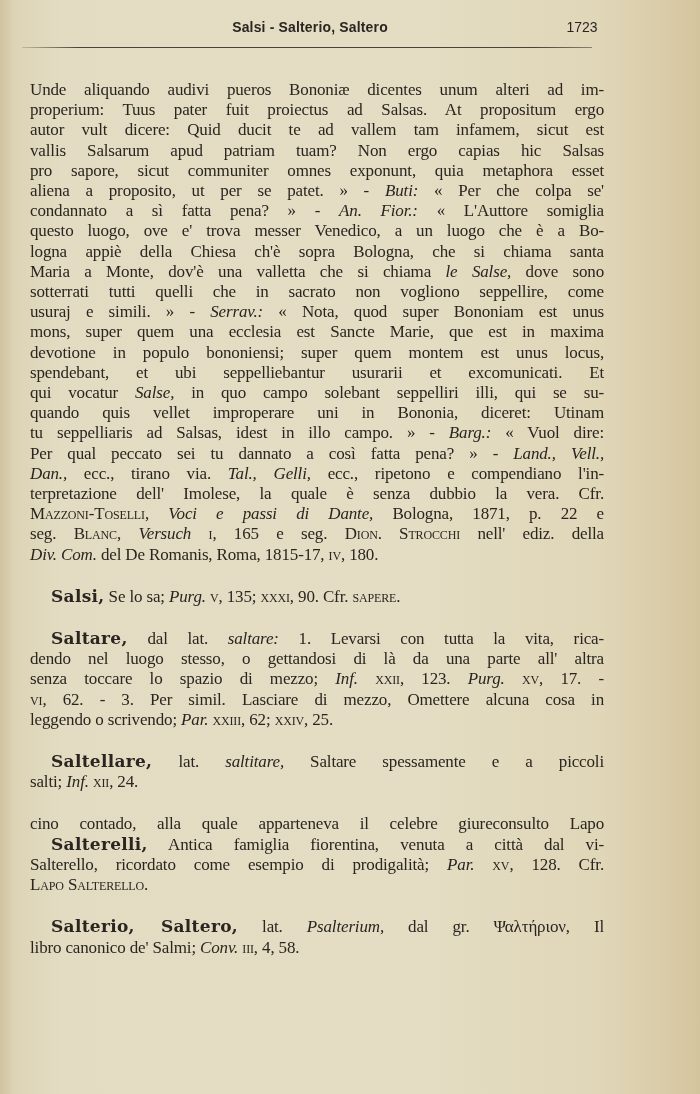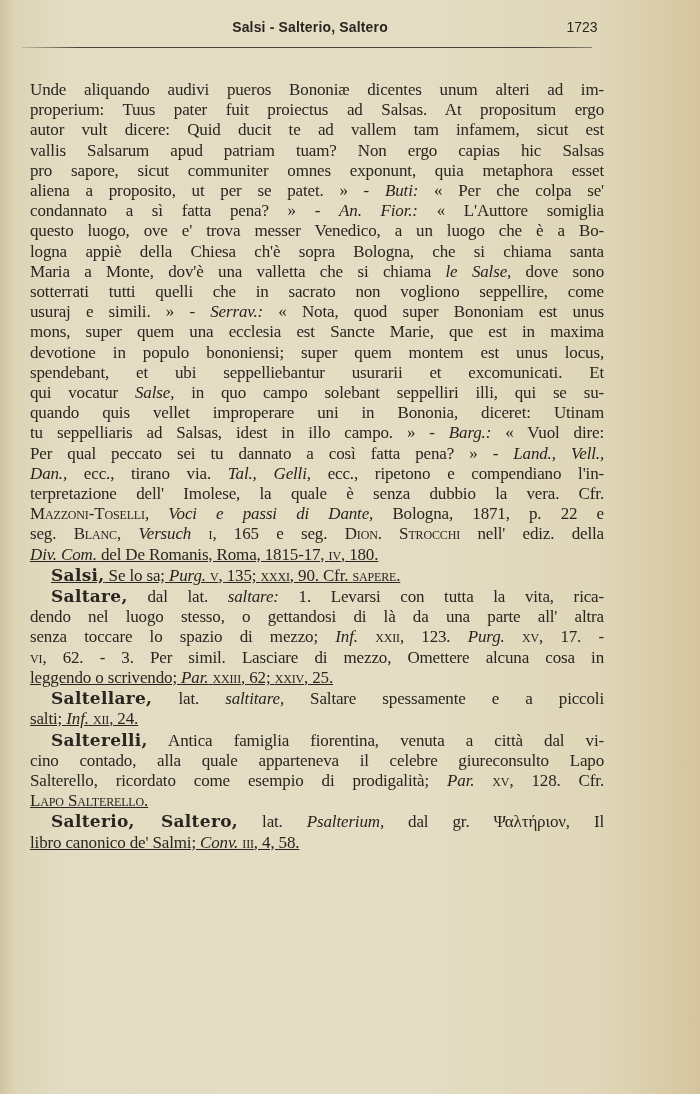--- a/index.html
+++ b/index.html
@@ -34,22 +34,22 @@
   .body-text {
     position: absolute; top: 80px; left: 11px; width: 574px;
   }
   .line {
     font-size: 15.2px; line-height: 20.2px; white-space: nowrap;
     text-align: justify; text-align-last: justify;
     letter-spacing: -0.15px;
     font-family: "Liberation Serif", "DejaVu Serif", serif;
     font-size: 17px;
   }
-  .line.last { text-align-last: left; text-decoration: underline; }
-  .entry { margin-top: 0; }
+  .line.last { text-align-last: left; }
+  .entry { margin-top: 21px; }
   .entry .line:first-child { text-indent: 0; }
   .indent { padding-left: 21px; }
   .hw {
     font-family: "DejaVu Serif", serif; font-weight: bold; font-size: 17px;
     letter-spacing: 0.3px;
   }
   i, .it { font-style: italic; }
   .sc { font-variant: small-caps; }
 </style>
 </head>
@@ -98,22 +98,22 @@
           <div class="line"><span>dendo nel luogo stesso, o gettandosi di là da una parte all' altra</span></div>
           <div class="line"><span>senza toccare lo spazio di mezzo; </span><span class="it">Inf.</span><span> </span><span class="sc">xxii</span><span>, 123. </span><span class="it">Purg.</span><span> </span><span class="sc">xv</span><span>, 17. -</span></div>
           <div class="line"><span class="sc">vi</span><span>, 62. - 3. Per simil. Lasciare di mezzo, Omettere alcuna cosa in</span></div>
           <div class="line last"><span>leggendo o scrivendo; </span><span class="it">Par.</span><span> </span><span class="sc">xxiii</span><span>, 62; </span><span class="sc">xxiv</span><span>, 25.</span></div>
         </div>
         <div class="entry">
           <div class="line indent"><span class="hw">Saltellare,</span><span> lat. </span><span class="it">saltitare,</span><span> Saltare spessamente e a piccoli</span></div>
           <div class="line last"><span>salti; </span><span class="it">Inf.</span><span> </span><span class="sc">xii</span><span>, 24.</span></div>
         </div>
         <div class="entry">
+          <div class="line"><span>cino contado, alla quale apparteneva il celebre giureconsulto Lapo</span></div>
           <div class="line indent"><span class="hw">Salterelli,</span><span> Antica famiglia fiorentina, venuta a città dal vi-</span></div>
-          <div class="line"><span>cino contado, alla quale apparteneva il celebre giureconsulto Lapo</span></div>
           <div class="line"><span>Salterello, ricordato come esempio di prodigalità; </span><span class="it">Par.</span><span> </span><span class="sc">xv</span><span>, 128. Cfr.</span></div>
           <div class="line last"><span class="sc">Lapo Salterello.</span></div>
         </div>
         <div class="entry">
           <div class="line indent"><span class="hw">Salterio, Saltero,</span><span> lat. </span><span class="it">Psalterium,</span><span> dal gr. Ψαλτήριον, Il</span></div>
           <div class="line last"><span>libro canonico de' Salmi; </span><span class="it">Conv.</span><span> </span><span class="sc">iii</span><span>, 4, 58.</span></div>
         </div>
       </div>
   </div>
 </div>

